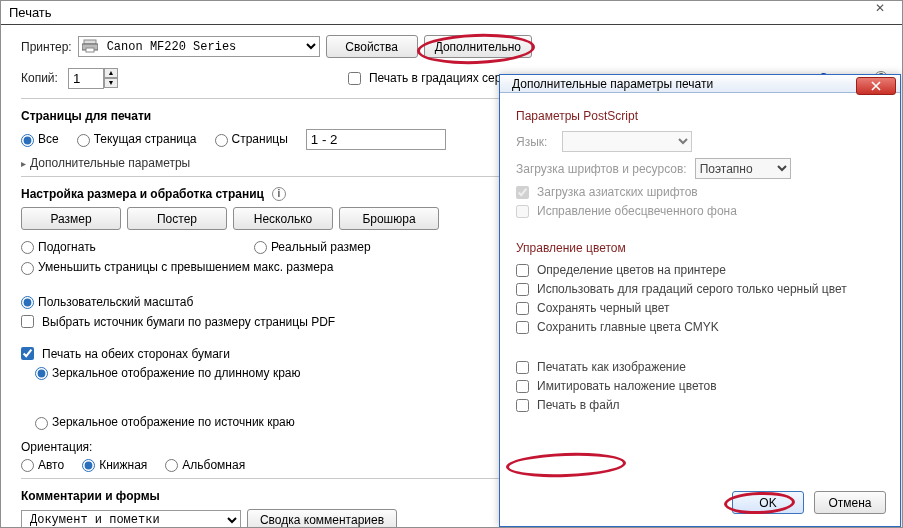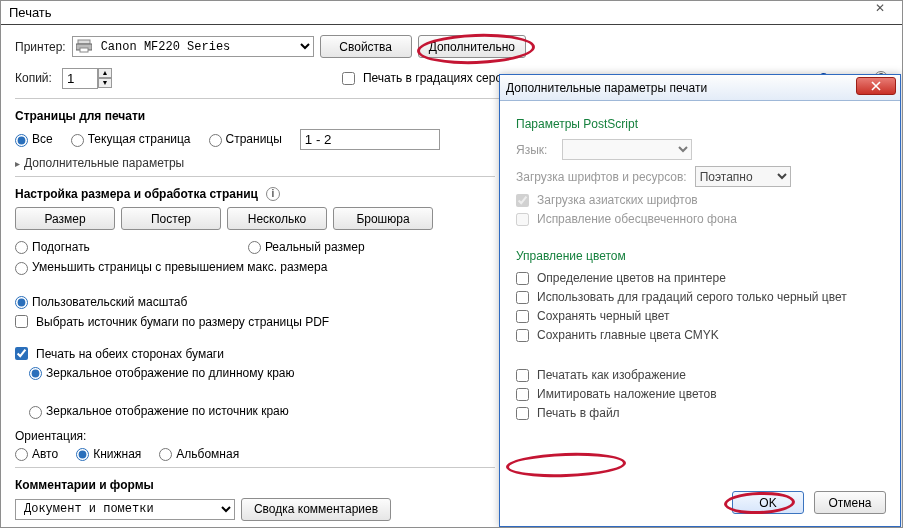--- a/index.html
+++ b/index.html
@@ -1,20 +1,20 @@
 <!DOCTYPE html>
 <html><head>
 <meta charset="utf-8">
 <style>
   * { box-sizing: border-box; }
   html, body { margin:0; padding:0; font-family: "Segoe UI", Tahoma, Arial, sans-serif; font-size:12px; color:#000; background:#fff; }
   .window { width:903px; height:528px; position:relative; border:1px solid #8e8e8e; overflow:hidden; }
   .titlebar { padding:4px 8px; font-size:13px; border-bottom:1px solid #404040; position:relative; }
   .titlebar .close-x { position:absolute; right:8px; top:0px; width:28px; height:18px; text-align:center; color:#555; font-size:12px; }
-  .body-area { position:relative; padding:10px 14px; height:calc(100% - 30px); }
+  .body-area { position:relative; padding:10px 20px; height:calc(100% - 30px); }
   .row { display:flex; align-items:center; gap:6px; margin-bottom:8px; }
   .label { color:#222; }
   select.combo, input.spin { border:1px solid #999; background:#fff; height:21px; font-size:12px; padding:0 4px;font-family:Liberation Mono, monospace; }
   .btn { background:linear-gradient(#fcfcfc,#e6e6e6); border:1px solid #8d8d8d; border-radius:3px; height:23px; padding:0 10px; font-size:12px; cursor:pointer; }
   .btn.wide { min-width:92px; }
   .link { color:#0645ad; text-decoration:underline; cursor:pointer; }
   .help-ico { display:inline-block; width:14px; height:14px; border:1px solid #888; border-radius:50%; font-size:10px; line-height:12px; text-align:center; color:#555; margin-left:4px; }
   .sep { border:none; border-top:1px solid #c9c9c9; margin:6px 0 10px 0; }
   .section-title { font-weight:bold; margin-bottom:6px; display:flex; align-items:center; gap:4px;}
   .radio-row { display:flex; align-items:center; gap:18px; margin-bottom:6px; flex-wrap:wrap;}
@@ -29,25 +29,25 @@
   .spin-btns { display:flex; flex-direction:column; }
   .spin-btns span { width:14px; height:10px; border:1px solid #999; background:#eee; font-size:7px; text-align:center; line-height:8px; cursor:pointer;}
   .page-range-input { width:140px; border:1px solid #999; height:21px; padding:0 4px;}
   .annot { border:3px solid #c41533; border-radius:50%; position:absolute; pointer-events:none; transform:rotate(-2deg); }
   .annot.a1 { left:416px; top:33px; width:118px; height:30px; }
   .annot.a2 { left:505px; top:452px; width:120px; height:24px; }
   .annot.a3 { left:723px; top:491px; width:71px; height:22px; }
 
   
   .dlg2 { position:absolute; left:498px; top:73px; width:402px; height:453px; border:1px solid #2f6ac0; background:#fff; box-shadow:0 0 8px rgba(0,0,0,.25);}
-  .dlg2-title { height:26px; background:linear-gradient(#fdfdfd,#e3ecf8); border-bottom:1px solid #9fb8d8; display:flex; align-items:center; padding:0 6px; font-size:12px; position:relative;}
+  .dlg2-title { height:18px; background:linear-gradient(#fdfdfd,#e3ecf8); border-bottom:1px solid #9fb8d8; display:flex; align-items:center; padding:0 12px; font-size:12px; position:relative;}
   .dlg2-close { position:absolute; right:4px; top:2px; width:40px; height:18px; background:linear-gradient(#e87b74,#c93127); border:1px solid #9b1f17; border-radius:3px; display:flex; align-items:center; justify-content:center;}
   .dlg2-close svg{width:10px;height:10px;}
   .dlg2-body { padding:12px 16px; color:#444;}
-  .group-title { color:#15803d; margin:4px 0 8px 0; font-size:12px;}
+  .group-title { color:#7f1d1d; margin:4px 0 8px 0; font-size:12px;}
   .dlg2 .disabled { color:#9a9a9a; }
   .dlg2 select { border:1px solid #b6b6b6; background:#f7f7f7; height:21px; font-size:12px; width:130px; color:#444;}
   .dlg2 .form-line { display:flex; align-items:center; gap:8px; margin:6px 0;}
   .dlg2-buttons { position:absolute; bottom:12px; right:14px; display:flex; gap:10px;}
   .dlg2-buttons .btn { width:72px; }
   .dlg2-buttons .btn.ok { border:1px solid #3b74bf; background:linear-gradient(#f3f8ff,#d6e5fb); }
   .printer-select-wrap { position:relative; display:inline-flex; align-items:center; }
   .printer-select-wrap .ico { position:absolute; left:4px; top:3px; width:16px; height:14px; }
   select.printer { width:242px; padding-left:24px; }
   .top-right { position:absolute; right:14px; top:46px; display:flex; align-items:center; gap:4px;}
@@ -139,21 +139,21 @@
     </div>
     <label class="chk-line">
       <input type="checkbox" style="">
       <span>Выбрать источник бумаги по размеру страницы PDF</span>
     </label>
     <div style="height:8px"></div>
     <label class="chk-line">
       <input type="checkbox" checked="" style="">
       <span>Печать на обеих сторонах бумаги</span>
     </label>
-    <div class="radio-row" style="margin-left:14px;gap:24px;">
+    <div class="radio-row" style="margin-left:14px;gap:35px;">
       <label><input type="radio" name="dup" checked="" style=""><span>Зеркальное отображение по длинному краю</span></label>
       <label><input type="radio" name="dup" style=""><span>Зеркальное отображение по источник краю</span></label>
     </div>
 
     <div style="height:4px"></div>
     <div>Ориентация:</div>
     <div class="radio-row" style="margin-top:4px;">
       <label><input type="radio" name="or" style=""><span>Авто</span></label>
       <label><input type="radio" name="or" checked="" style=""><span>Книжная</span></label>
       <label><input type="radio" name="or" style=""><span>Альбомная</span></label>

